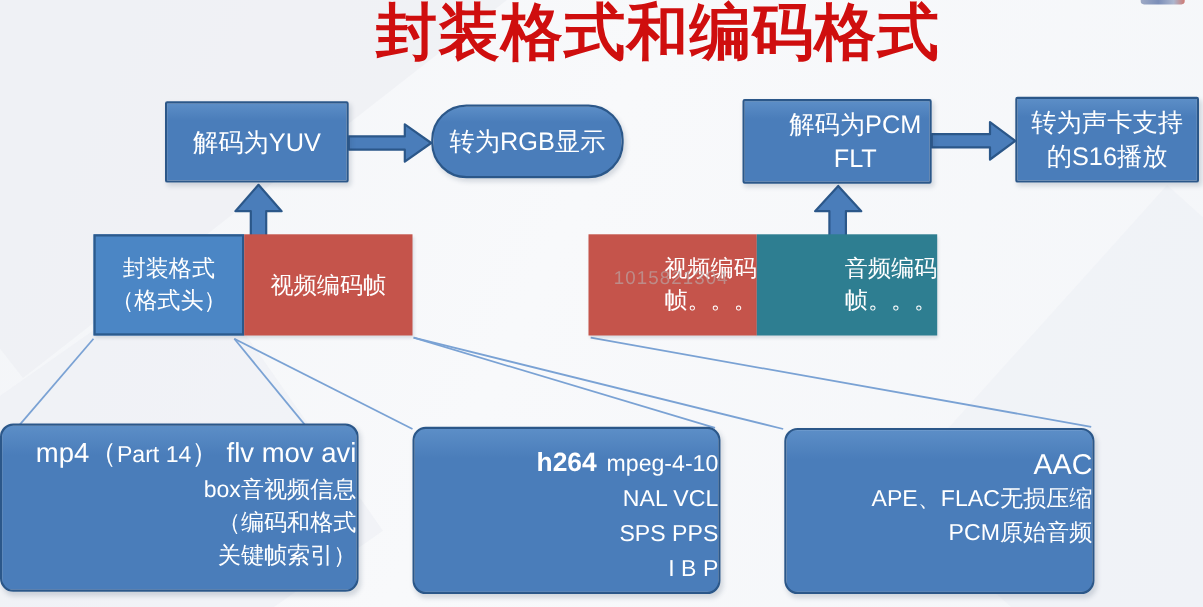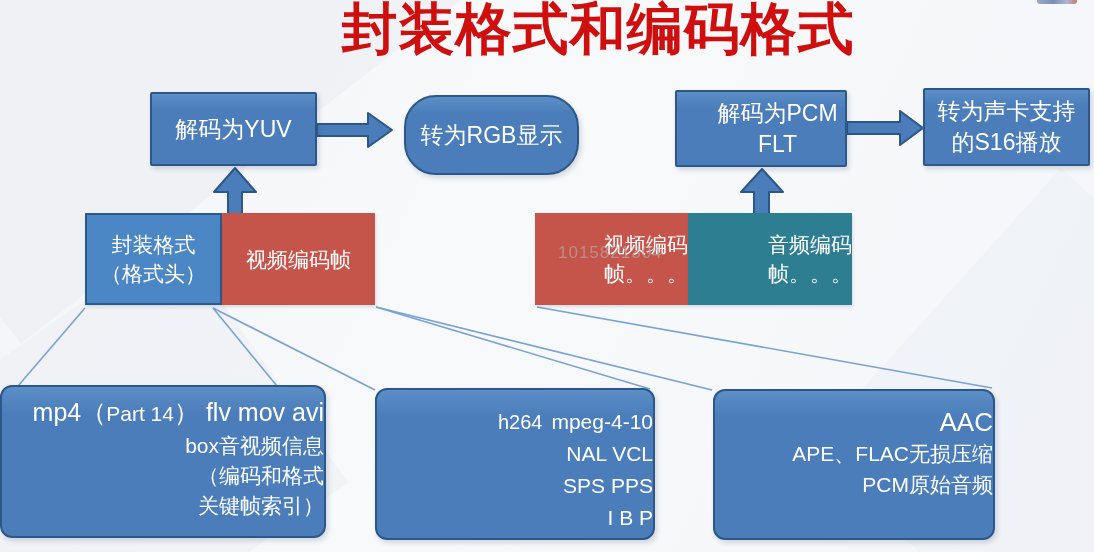--- a/index.html
+++ b/index.html
@@ -42,21 +42,21 @@
 
   .detail{
     position:absolute;box-sizing:border-box;color:#fff;text-align:center;
     background:linear-gradient(180deg,#5c8ec7 0%,#4a7dba 18%,#4a7dba 100%);
     border:2px solid #2b5789;border-radius:12px;
     box-shadow:2px 3px 5px rgba(40,60,90,.18);
     display:flex;flex-direction:column;justify-content:flex-start;align-items:flex-end;
   }
   .detail .dl{font-size:21px;line-height:30px;}
   .detail .dl.first{font-size:25px;line-height:34px;}
-  .detail .big{font-size:20px;}
+  .detail .big{font-size:24px;font-weight:bold;}
   .detail .small{font-size:21px;}
   .detail .ml{margin-left:9px;}
   #box-mp4{padding-top:8px;}
   #box-h264{padding-top:14px;}
   #box-aac{padding-top:16px;}
   #box-h264 .dl{line-height:32px;}
   #box-aac .dl{line-height:31px;}
   #box-aac .dl.first{font-size:26px;}
 
   .watermark{
@@ -96,21 +96,21 @@
       <path d="M754,216 L754,192 L741,192 L762,169 L783,192 L769,192 L769,216 Z"></path>
       <path d="M317,124 L368,124 L368,113 L392,130 L368,147 L368,136 L317,136 Z"></path>
       <path d="M847,122 L900,122 L900,111 L923,128 L900,145 L900,134 L847,134 Z"></path>
     </g>
   </svg>
 
   <div class="box" id="box-yuv" style="left:150px;top:92px;width:167px;height:74px;">
     <div class="bl">解码为YUV</div>
   </div>
 
-  <div class="box" id="box-rgb" style="left:404px;top:95px;width:175px;height:80px;border-radius:32px;">
+  <div class="box" id="box-rgb" style="left:392px;top:95px;width:175px;height:67px;border-radius:32px;">
     <div class="bl">转为RGB显示</div>
   </div>
 
   <div class="box" id="box-pcm" style="left:675px;top:90px;width:172px;height:77px;padding-left:33px;">
     <div class="bl">解码为PCM</div>
     <div class="bl">FLT</div>
   </div>
 
   <div class="box" id="box-s16" style="left:923px;top:88px;width:167px;height:78px;">
     <div class="bl">转为声卡支持</div>

